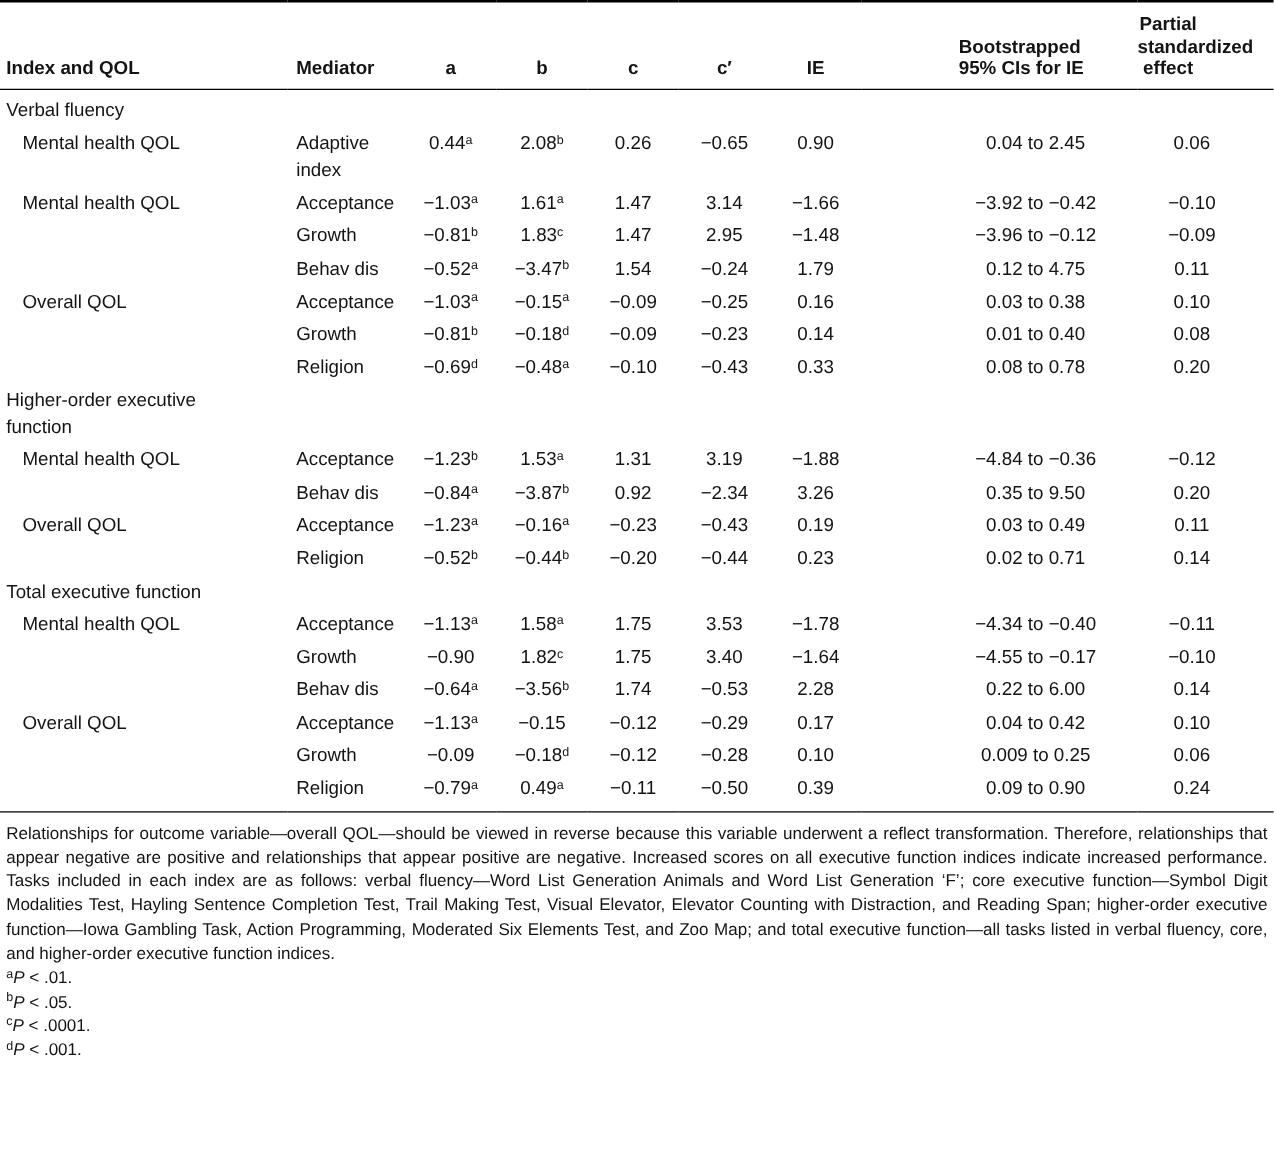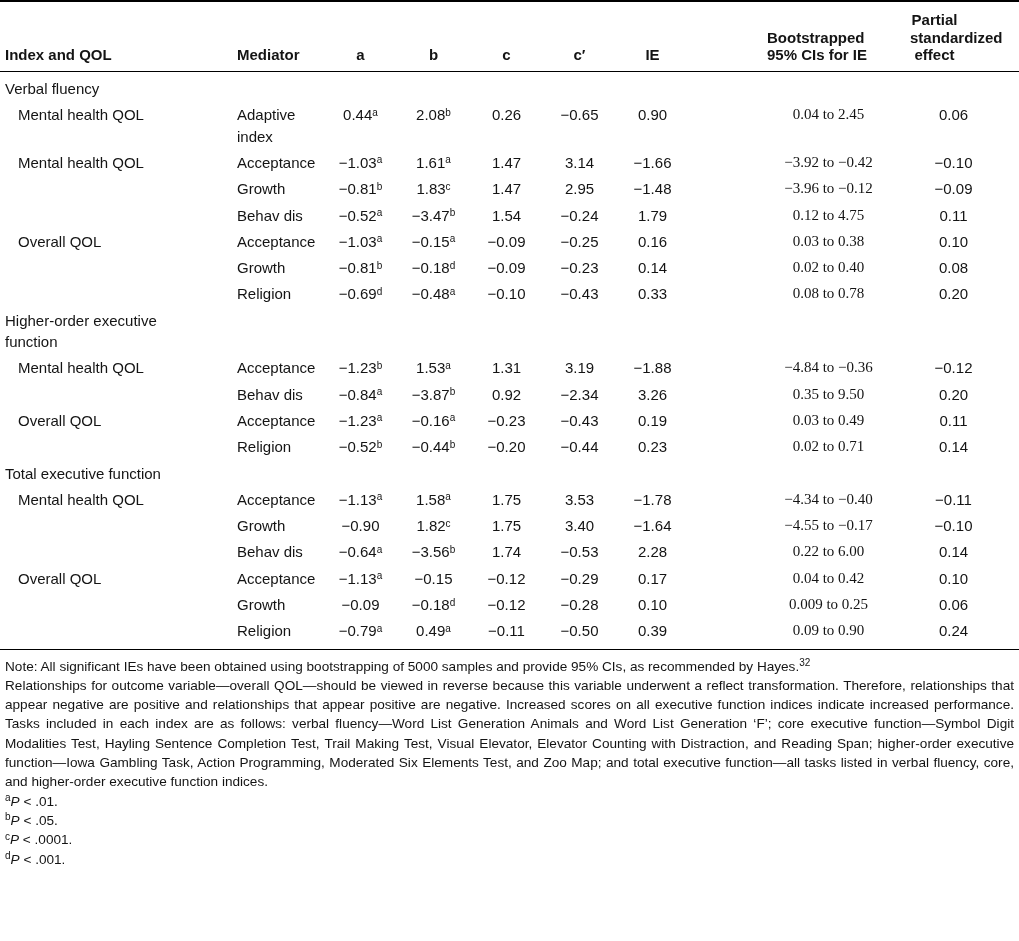--- a/index.html
+++ b/index.html
@@ -41,21 +41,21 @@
     line-height: 1.42;
   }
   tbody tr:first-child td { padding-top: 6px; margin-left: 48px; }
   tbody tr:last-child td  { padding-bottom: 7px; }
 
   .cell-section  { text-align: left; padding-left: 5px; }
   .section-label { max-width: 205px; }
   .cell-index    { text-align: left; padding-left: 18px; }
   .cell-mediator { text-align: left; padding-left: 7px; }
   .cell-num      { text-align: center; }
-  .cell-ci       { text-align: center; padding-left: 58px; font-family: Liberation Serif, serif; }
+  .cell-ci       { text-align: center; padding-left: 58px; }
   .cell-partial  { text-align: center; padding-right: 22px; }
 
   sup {
     font-size: 10px;
     line-height: 0;
     vertical-align: baseline;
     position: relative;
     top: -0.45em;
   }
 
@@ -163,21 +163,21 @@
           <td class="cell-partial">0.10</td>
         </tr>
         <tr>
           <td class="cell-index"></td>
           <td class="cell-mediator">Growth</td>
           <td class="cell-num">−0.81<sup>b</sup></td>
           <td class="cell-num">−0.18<sup>d</sup></td>
           <td class="cell-num">−0.09</td>
           <td class="cell-num">−0.23</td>
           <td class="cell-num">0.14</td>
-          <td class="cell-ci">0.02 to 0.40</td>
+          <td class="cell-ci">0.01 to 0.40</td>
           <td class="cell-partial">0.08</td>
         </tr>
         <tr>
           <td class="cell-index"></td>
           <td class="cell-mediator">Religion</td>
           <td class="cell-num">−0.69<sup>d</sup></td>
           <td class="cell-num">−0.48<sup>a</sup></td>
           <td class="cell-num">−0.10</td>
           <td class="cell-num">−0.43</td>
           <td class="cell-num">0.33</td>
@@ -301,21 +301,20 @@
           <td class="cell-num">−0.11</td>
           <td class="cell-num">−0.50</td>
           <td class="cell-num">0.39</td>
           <td class="cell-ci">0.09 to 0.90</td>
           <td class="cell-partial">0.24</td>
         </tr>
       </tbody>
   </table>
 
   <div class="footnotes">
-    <p class="fn">Note: All significant IEs have been obtained using bootstrapping of 5000 samples and provide 95% CIs, as recommended by Hayes.<sup>32</sup></p>
     <p class="fn fn-justify">Relationships for outcome variable—overall QOL—should be viewed in reverse because this variable underwent a reflect transformation. Therefore, relationships that appear negative are positive and relationships that appear positive are negative. Increased scores on all executive function indices indicate increased performance. Tasks included in each index are as follows: verbal fluency—Word List Generation Animals and Word List Generation ‘F’; core executive function—Symbol Digit Modalities Test, Hayling Sentence Completion Test, Trail Making Test, Visual Elevator, Elevator Counting with Distraction, and Reading Span; higher-order executive function—Iowa Gambling Task, Action Programming, Moderated Six Elements Test, and Zoo Map; and total executive function—all tasks listed in verbal fluency, core, and higher-order executive function indices.</p>
     <div id="sig-list">
         <p class="fn"><sup>a</sup><i>P</i> &lt; .01.</p>
         <p class="fn"><sup>b</sup><i>P</i> &lt; .05.</p>
         <p class="fn"><sup>c</sup><i>P</i> &lt; .0001.</p>
         <p class="fn"><sup>d</sup><i>P</i> &lt; .001.</p>
       </div>
   </div>
 
 </div>

